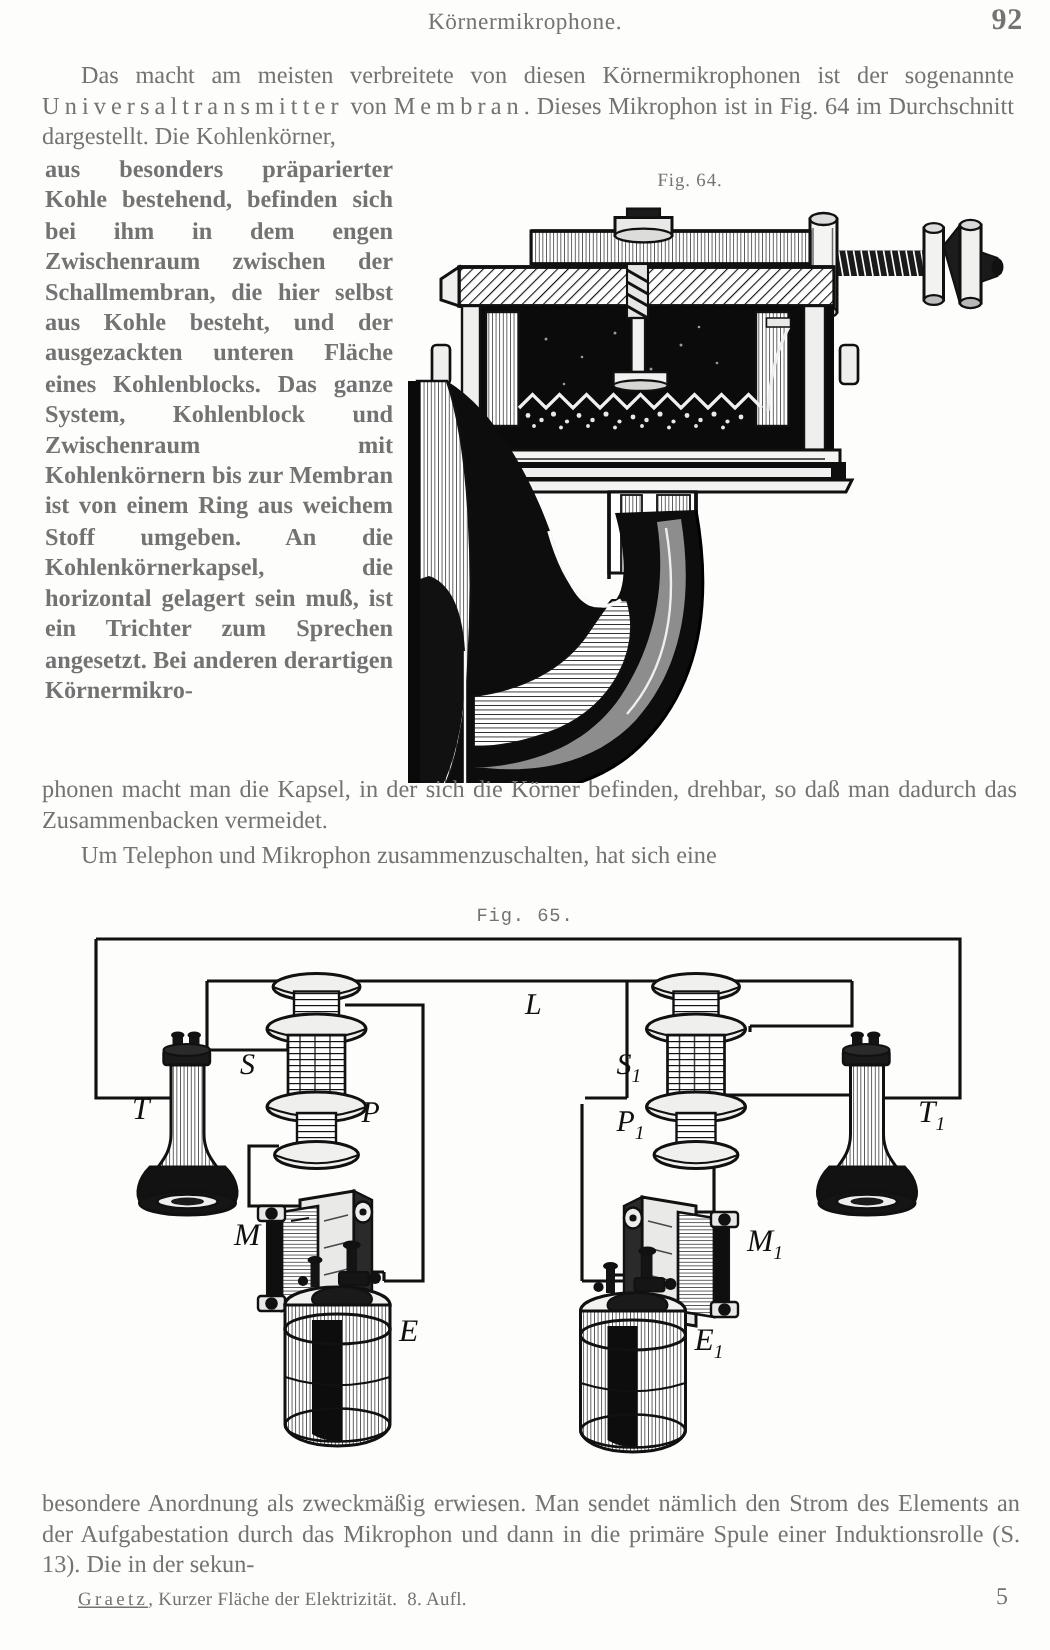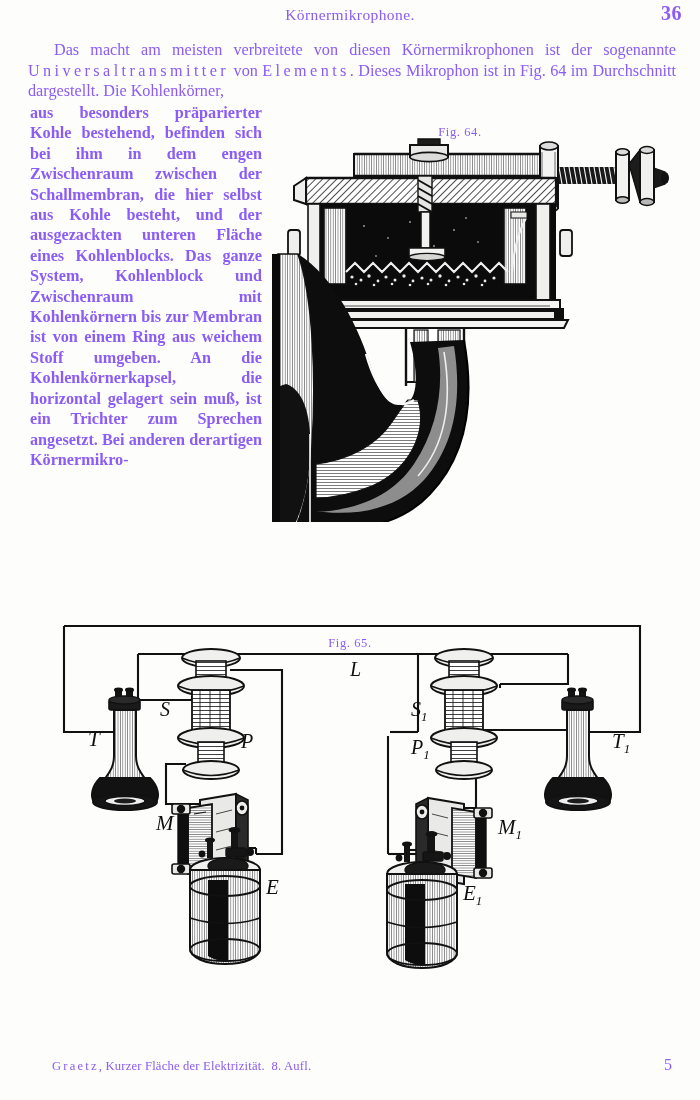--- a/index.html
+++ b/index.html
@@ -9,21 +9,21 @@
   }
   body {
     font-family: "Liberation Serif", "DejaVu Serif", serif;
   }
   #page {
     position: relative;
     width: 700px;
     height: 1100px;
     background: #fdfdfb;
     overflow: hidden;
-    color: #8b5cf6;
+    color: #737373;
   }
 
   
   .runhead {
     position: absolute;
     top: 6px;
     left: 0;
     width: 700px;
     text-align: center;
     font-size: 15.5px;
@@ -84,22 +84,22 @@
 
   .sp { letter-spacing: 3.4px; font-family: Liberation Serif, serif; }
 
   
   .figcap {
     position: absolute;
     font-size: 12.5px;
     letter-spacing: 0.6px;
     text-align: center;
   }
-  #figcap64 { left: 400px; top: 113px; width: 120px; margin-top: 12px; }
-  #figcap65 { left: 290px; top: 636px; width: 120px; }
+  #figcap64 { left: 400px; top: 113px; width: 120px; }
+  #figcap65 { left: 290px; top: 604px; width: 120px; font-family: Liberation Mono, monospace; }
 
   
   #fig64 {
     position: absolute;
     left: 268px;
     top: 134px;
     width: 412px;
     height: 388px;
   }
   #fig64 svg { display: block; }
@@ -117,40 +117,40 @@
   
   .footline {
     position: absolute;
     top: 1059px;
     font-size: 12.6px;
   }
   #footer-sig {
     left: 52px;
     letter-spacing: 0.2px;
   }
-  #footer-sig .author { letter-spacing: 2.2px; }
+  #footer-sig .author { letter-spacing: 2.2px; text-decoration: underline; }
   #footer-num {
     left: 0;
     width: 700px;
     text-align: right;
     padding-right: 28px;
     box-sizing: border-box;
     top: 1056px;
     font-size: 16px;
   }
 </style>
 </head>
 <body>
 
 <div id="page">
 
   <div class="runhead">Körnermikrophone.</div>
-  <div class="folio">36</div>
-
-  <div class="para indent" id="para-open"><span>Das macht am meisten verbreitete von diesen Körnermikrophonen ist der sogenannte </span><span class="sp">Universaltransmitter</span><span> von </span><span class="sp">Elements</span><span>. Dieses Mikrophon ist in Fig. 64 im Durchschnitt dargestellt. Die Kohlenkörner,</span></div>
+  <div class="folio">92</div>
+
+  <div class="para indent" id="para-open"><span>Das macht am meisten verbreitete von diesen Körnermikrophonen ist der sogenannte </span><span class="sp">Universaltransmitter</span><span> von </span><span class="sp">Membran</span><span>. Dieses Mikrophon ist in Fig. 64 im Durchschnitt dargestellt. Die Kohlenkörner,</span></div>
 
   <div class="para" id="para-col">aus besonders präparierter Kohle bestehend, befinden sich bei ihm in dem engen Zwischenraum zwischen der Schallmembran, die hier selbst aus Kohle besteht, und der ausgezackten unteren Fläche eines Kohlenblocks. Das ganze System, Kohlenblock und Zwischenraum mit Kohlenkörnern bis zur Membran ist von einem Ring aus weichem Stoff umgeben. An die Kohlenkörnerkapsel, die horizontal gelagert sein muß, ist ein Trichter zum Sprechen angesetzt. Bei anderen derartigen Körnermikro-</div>
 
   <div class="figcap" id="figcap64">Fig. 64.</div>
 
   <div id="fig64">
   <svg width="412" height="388" viewBox="0 0 412 388" xmlns="http://www.w3.org/2000/svg">
     <defs>
       <pattern id="hatch45" width="5" height="5" patternUnits="userSpaceOnUse" patternTransform="rotate(45)">
         <rect width="5" height="5" fill="#ffffff"></rect>
@@ -370,20 +370,22 @@
 
       <path d="M196,206 C206,262 202,318 162,360 C132,392 86,400 36,392" fill="none" stroke="#000" stroke-width="2"></path>
 
       <path d="M176,218 C184,266 178,310 150,342" fill="none" stroke="#ffffff" stroke-width="1.6" opacity=".85"></path>
 
       <path d="M42,300 L42,392" stroke="#fafafa" stroke-width="1.6"></path>
     </g>
   </svg>
   </div>
 
+  <div class="para" id="para-resume">phonen macht man die Kapsel, in der sich die Körner befinden, drehbar, so daß man dadurch das Zusammenbacken vermeidet.</div>
+  <div class="para indent" id="para-um">Um Telephon und Mikrophon zusammenzuschalten, hat sich eine</div>
 
   <div class="figcap" id="figcap65">Fig. 65.</div>
 
   <div id="fig65">
   <svg width="584" height="362" viewBox="0 0 584 362" xmlns="http://www.w3.org/2000/svg">
     <defs>
       <pattern id="coilH" width="4" height="4" patternUnits="userSpaceOnUse">
         <rect width="4" height="4" fill="#ffffff"></rect>
         <line x1="0" y1="0" x2="4" y2="0" stroke="#111" stroke-width="1.6"></line>
       </pattern>
@@ -599,17 +601,18 @@
       <path d="M327,256 L327,334 C327,344 343,350 362,350 C381,350 397,344 397,334 L397,256 Z" fill="url(#vfine65)" stroke="#111" stroke-width="2"></path>
       <path d="M345,266 L345,342 C349,345 357,347 365,347 L365,266 Z" fill="#0d0d0d"></path>
       <ellipse cx="362" cy="272" rx="35" ry="10" fill="none" stroke="#111" stroke-width="2"></ellipse>
       <path d="M327,304 q35,11 70,0" fill="none" stroke="#111" stroke-width="1.4"></path>
       <ellipse cx="362" cy="336" rx="35" ry="11" fill="none" stroke="#111" stroke-width="1.8"></ellipse>
     </g>
     <text x="403" y="282" font-family="Liberation Serif, serif" font-size="21" font-style="italic" fill="#101010">E<tspan font-size="13" dy="5">1</tspan></text>
   </svg>
   </div>
 
+  <div class="para" id="para-bottom">besondere Anordnung als zweckmäßig erwiesen. Man sendet nämlich den Strom des Elements an der Aufgabestation durch das Mikrophon und dann in die primäre Spule einer Induktionsrolle (S. 13). Die in der sekun-</div>
 
   <div class="footline" id="footer-sig"><span class="author">Graetz</span><span>, Kurzer Fläche der Elektrizität.</span>&nbsp;&nbsp;<span>8. Aufl.</span></div>
   <div class="footline" id="footer-num">5</div>
 
 </div>
 
 </body></html>

